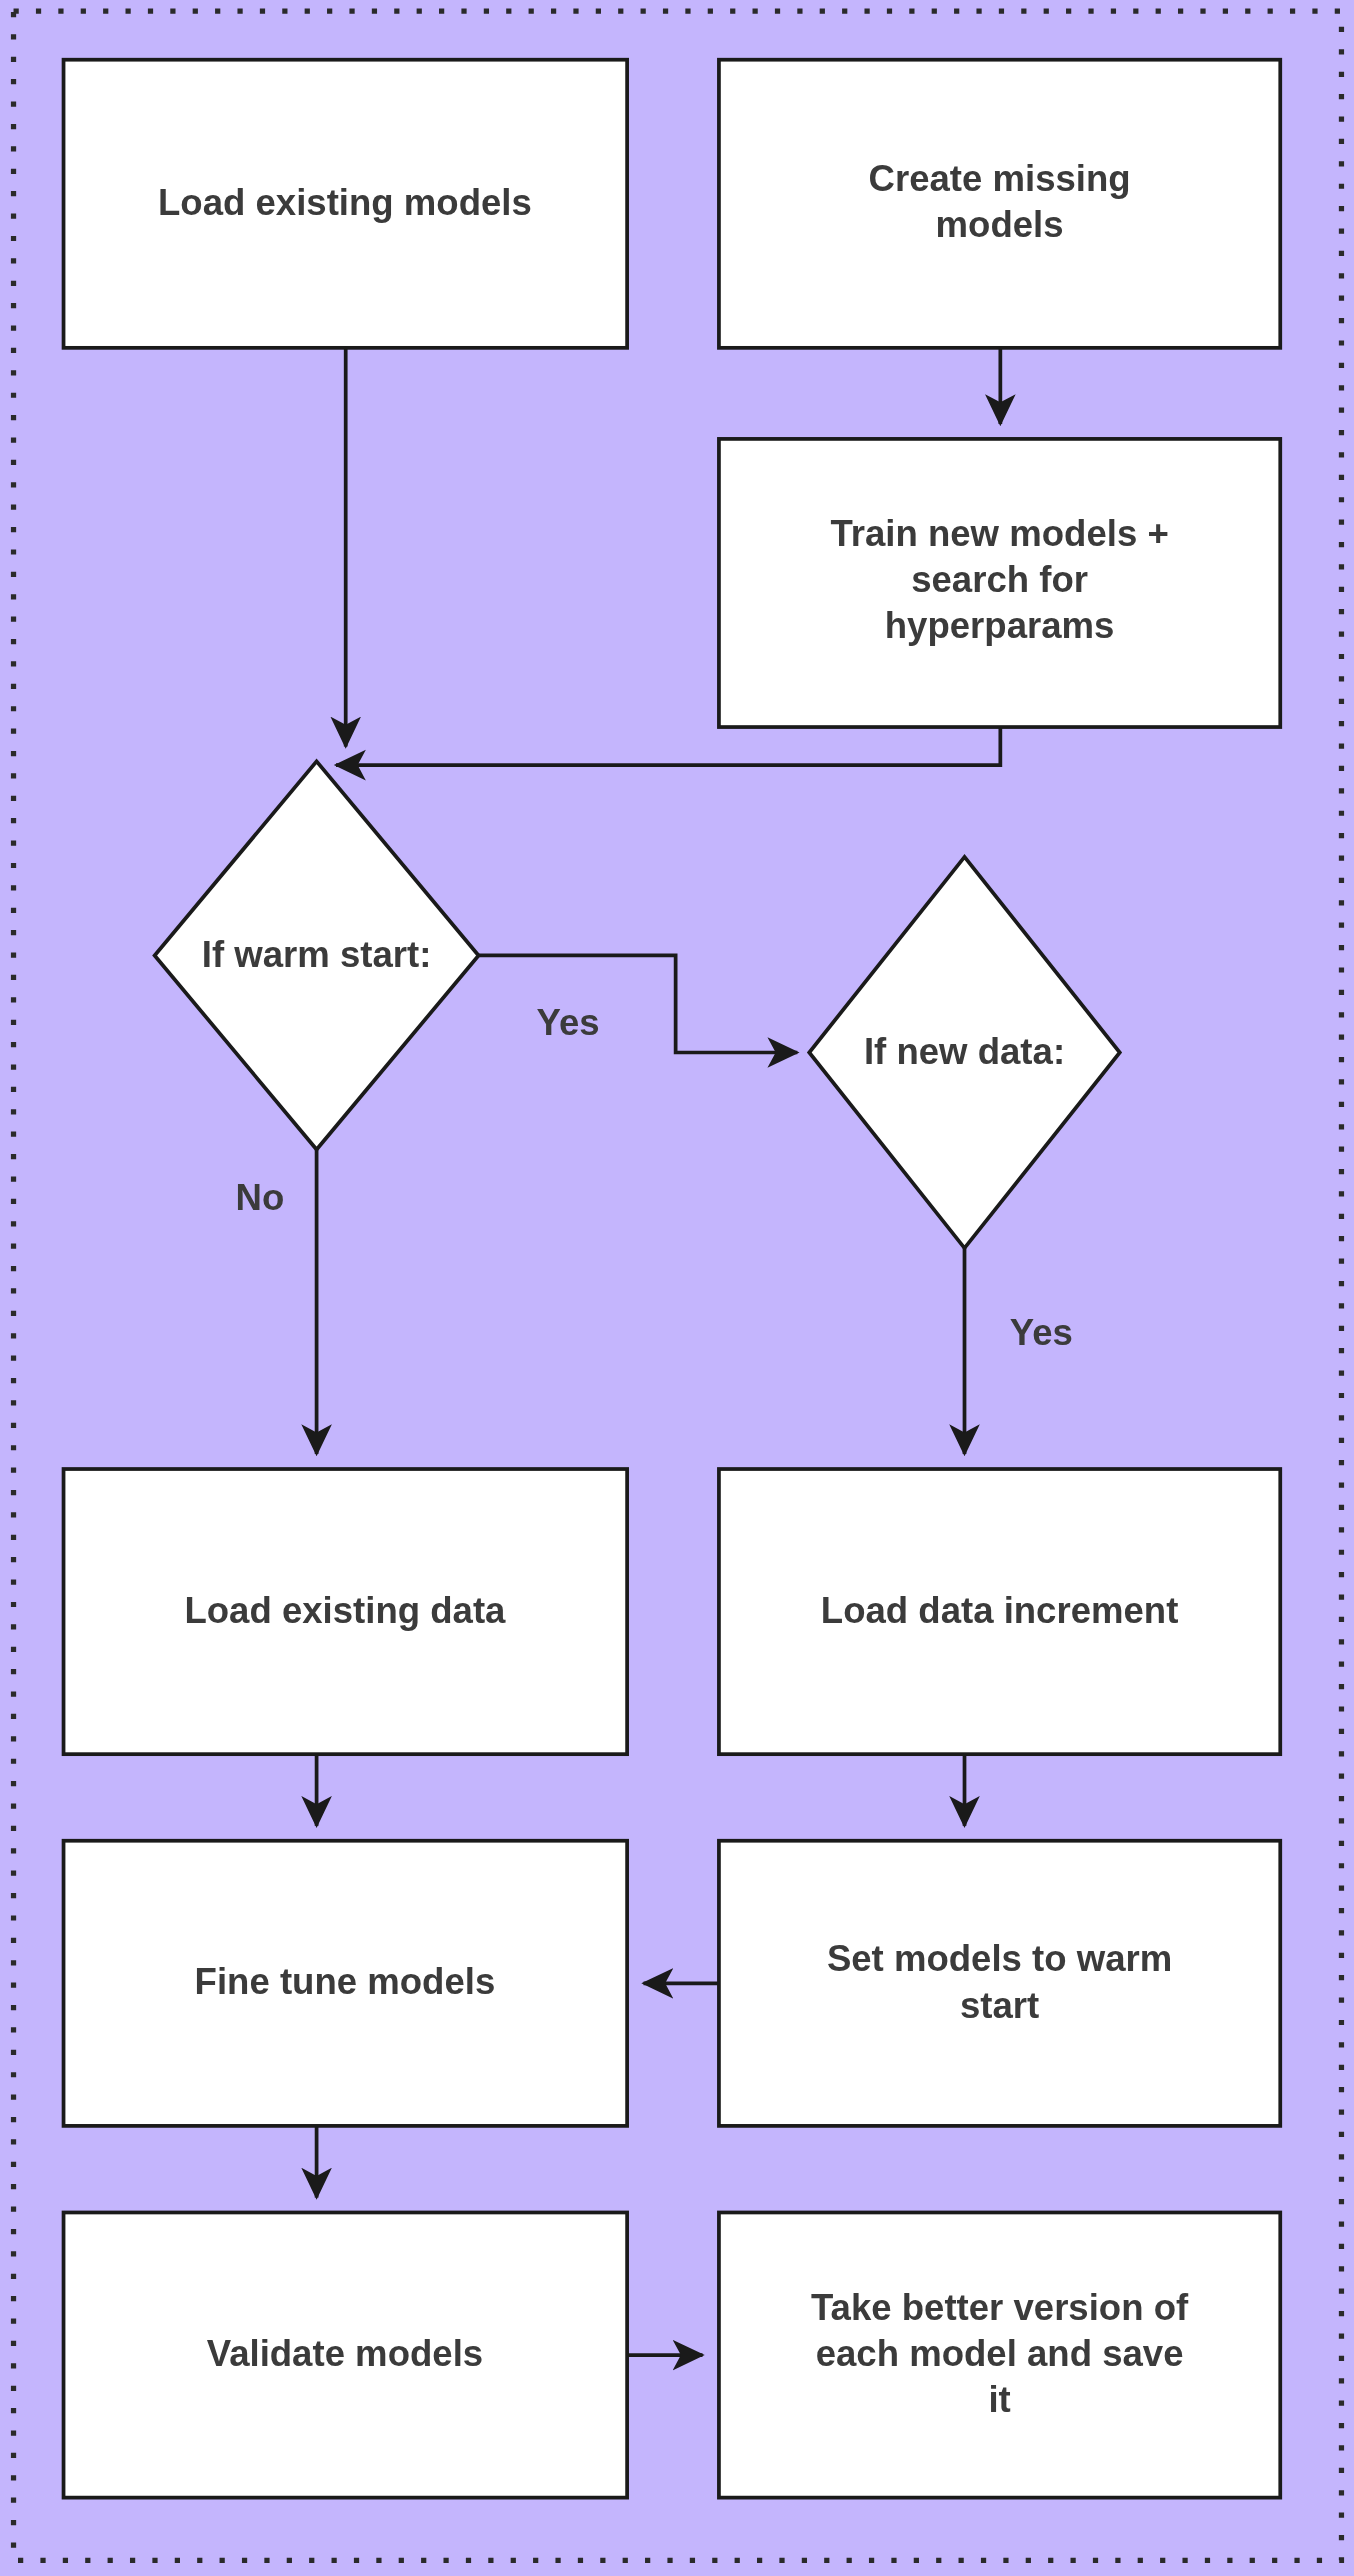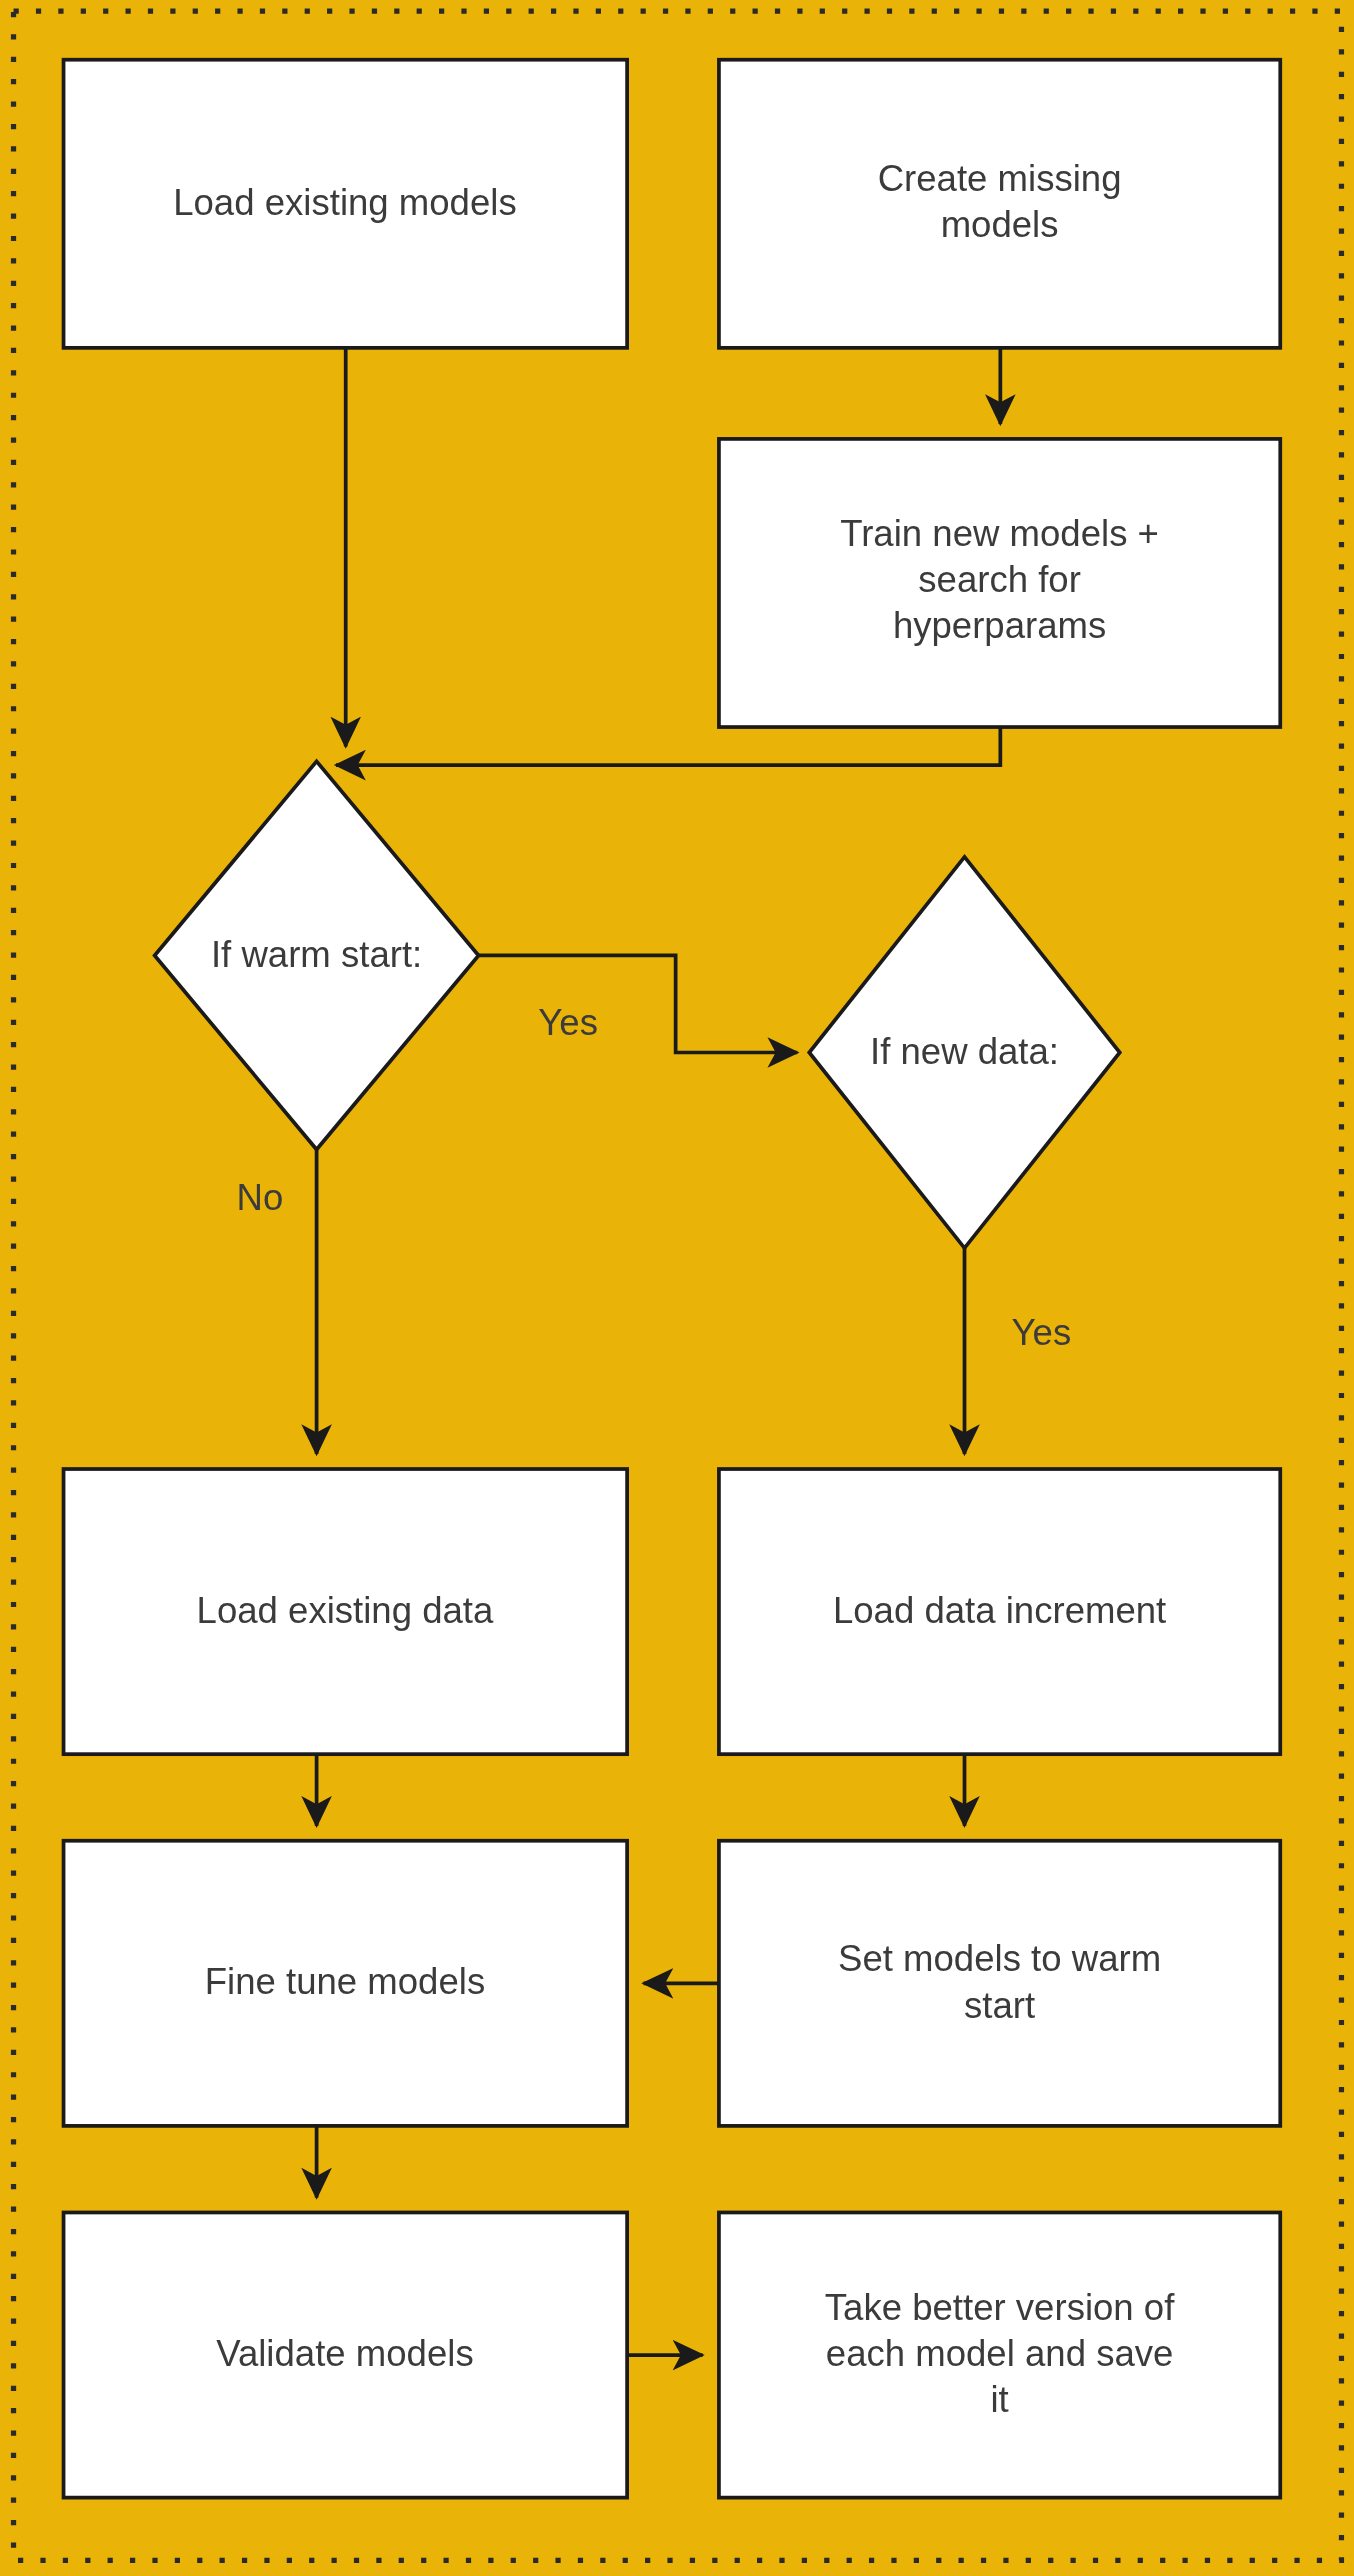--- a/index.html
+++ b/index.html
@@ -7,22 +7,23 @@
     padding: 0;
     background: #ffffff;
   }
   body {
     font-family: "Liberation Sans", sans-serif;
   }
   #canvas-wrap {
     position: relative;
     width: 1355px;
     height: 2576px;
-    background: #eab308;
+    background: #c4b5fd;
     overflow: hidden;
+    font-weight: bold;
   }
   svg.flow {
     position: absolute;
     top: 0;
     left: 0;
     width: 1355px;
     height: 2576px;
     display: block;
   }
   .node-rect {

